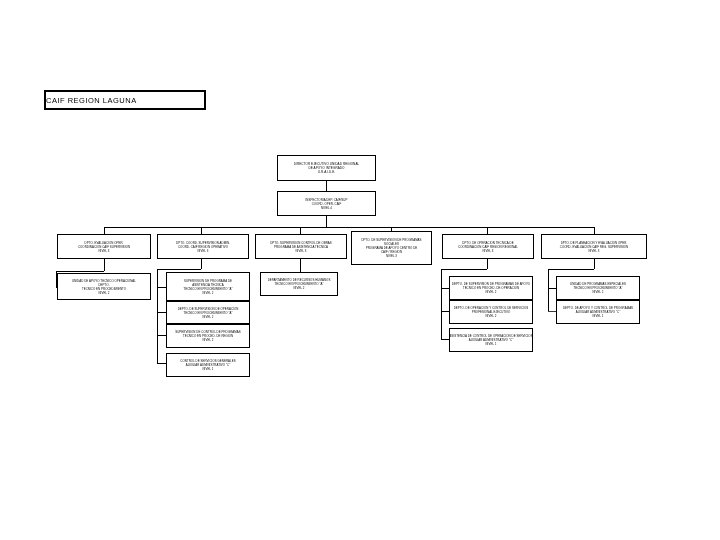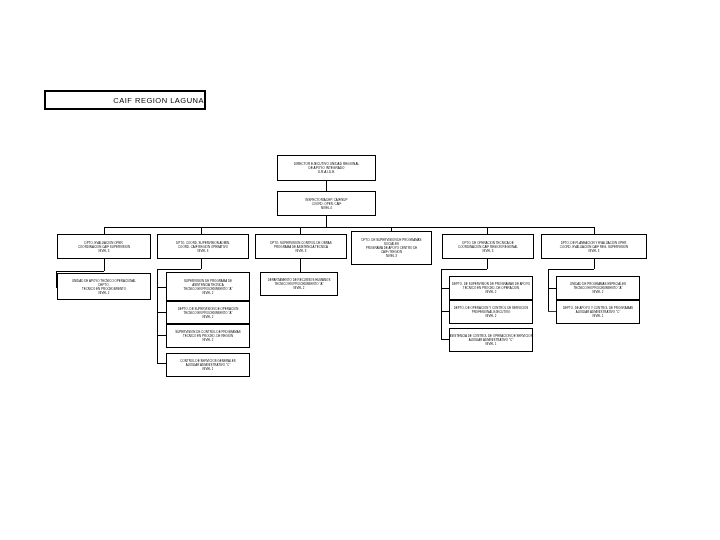--- a/index.html
+++ b/index.html
@@ -24,21 +24,21 @@
   .title-box {
     position: absolute;
     left: 44px;
     top: 90px;
     width: 162px;
     height: 20px;
     border: 2px solid #000000;
     background: #ffffff;
     display: flex;
     align-items: center;
-    justify-content: flex-end;
+    justify-content: flex-start;
     box-sizing: border-box;
   }
   .title-box .t {
     font-size: 7.5px;
     letter-spacing: 0.5px;
     color: #000000;
     white-space: nowrap;
   }
 
   

